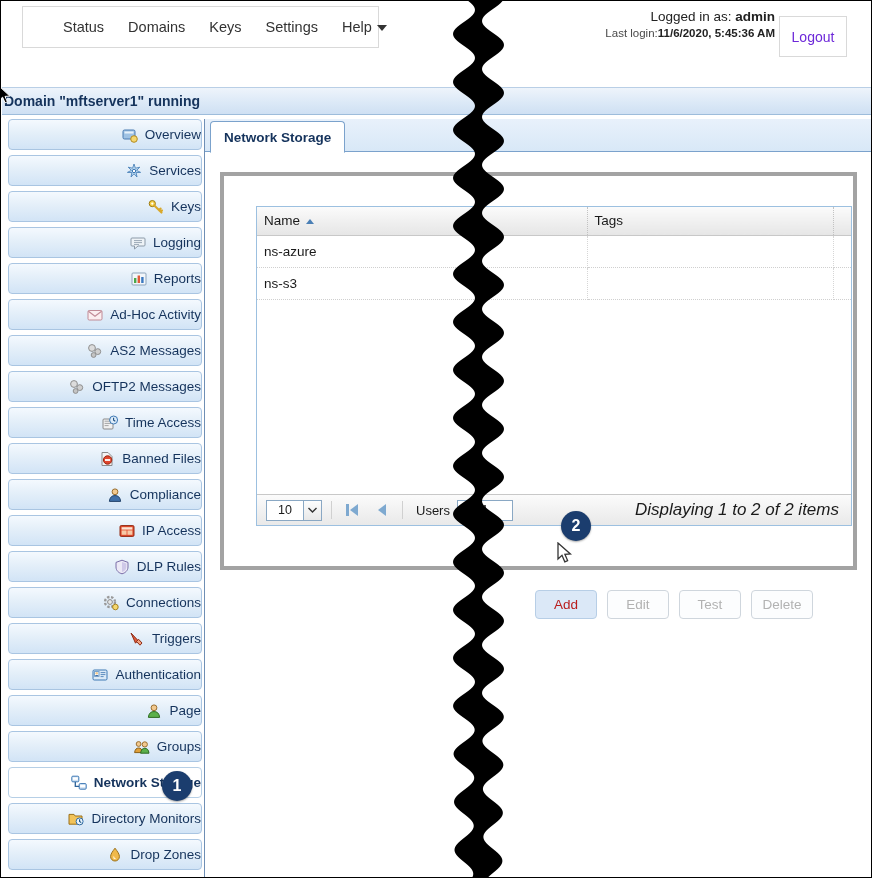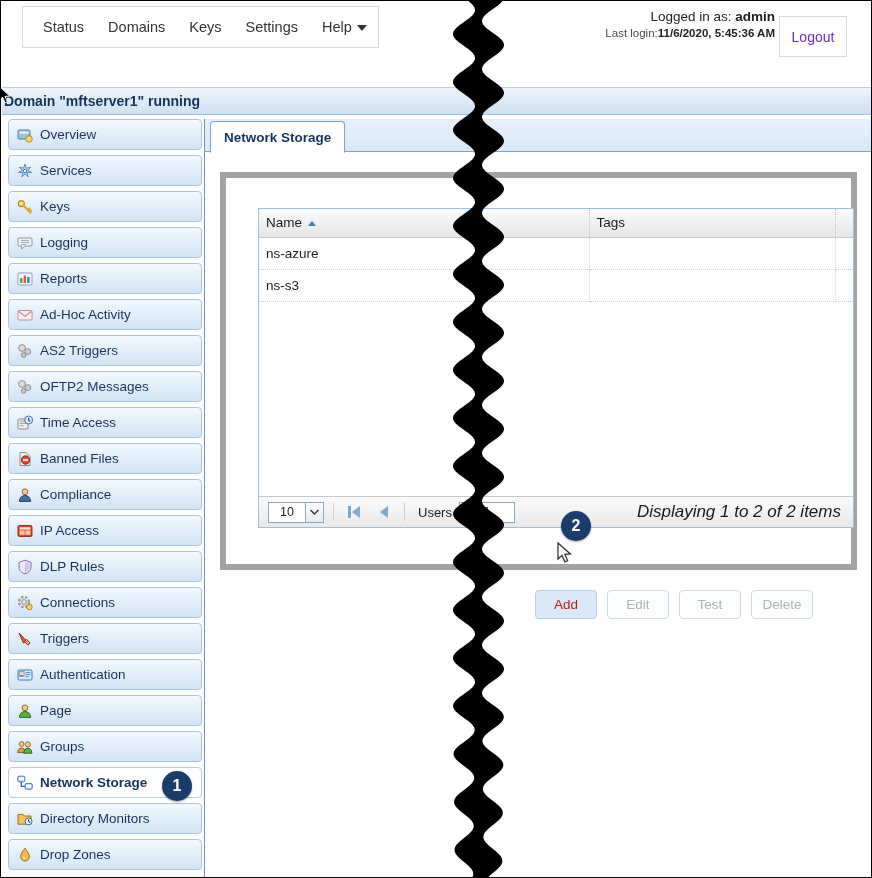--- a/index.html
+++ b/index.html
@@ -26,21 +26,21 @@
     position: absolute;
     left: 21px;
     top: 5px;
     width: 357px;
     height: 42px;
     border: 1px solid #d9d9d9;
     background: #ffffff;
     box-sizing: border-box;
     display: flex;
     align-items: center;
-    padding-left: 8px;
+    padding-left: 28px;
   }
   .menu-item {
     font-size: 14.5px;
     color: #333333;
     padding: 6px 12px;
     cursor: default;
     white-space: nowrap;
   }
   .caret-down {
     display: inline-block;
@@ -120,20 +120,21 @@
     height: 31px;
     margin: 0 2px 5px 6px;
     border: 1px solid #a9c5e2;
     border-radius: 4px;
     background: linear-gradient(to bottom, #f4f9fe 0%, #e4eff9 45%, #d2e4f6 100%);
     box-sizing: border-box;
     display: flex;
     align-items: center;
     padding-left: 8px;
     cursor: default;
+    justify-content: flex-end;
   }
   .nav-item.active {
     background: #ffffff;
     border-color: #b6cfe6;
   }
   .nav-label {
     font-size: 13.5px;
     color: #15335c;
     margin-left: 7px;
     white-space: nowrap;
@@ -205,21 +206,21 @@
     height: 725px;
     background: #ffffff;
     box-sizing: border-box;
   }
   #panel-box {
     position: absolute;
     left: 15px;
     top: 20px;
     width: 637px;
     height: 398px;
-    border: 6px solid #a3a3a3;
+    border: 4px solid #a3a3a3;
     background: #ffffff;
     box-sizing: border-box;
   }
   #grid {
     position: absolute;
     left: 32px;
     top: 30px;
     width: 596px;
     height: 320px;
     border: 1px solid #9cc0e0;
@@ -491,21 +492,21 @@
         <span class="nav-label">Ad-Hoc Activity</span>
       </div>
       <div class="nav-item">
         <span class="nav-icon">
           <svg width="16" height="16" viewBox="0 0 16 16">
             <circle cx="5" cy="5" r="3.4" fill="#dcdcdc" stroke="#8f8f8f"></circle>
             <circle cx="10.8" cy="8.6" r="2.9" fill="#cfcfcf" stroke="#8f8f8f"></circle>
             <circle cx="6.6" cy="12" r="2.4" fill="#c4c4c4" stroke="#8f8f8f"></circle>
           </svg>
         </span>
-        <span class="nav-label">AS2 Triggers</span>
+        <span class="nav-label">AS2 Messages</span>
       </div>
       <div class="nav-item">
         <span class="nav-icon">
           <svg width="16" height="16" viewBox="0 0 16 16">
             <circle cx="5" cy="5" r="3.4" fill="#dcdcdc" stroke="#8f8f8f"></circle>
             <circle cx="10.8" cy="8.6" r="2.9" fill="#cfcfcf" stroke="#8f8f8f"></circle>
             <circle cx="6.6" cy="12" r="2.4" fill="#c4c4c4" stroke="#8f8f8f"></circle>
           </svg>
         </span>
         <span class="nav-label">OFTP2 Messages</span>

